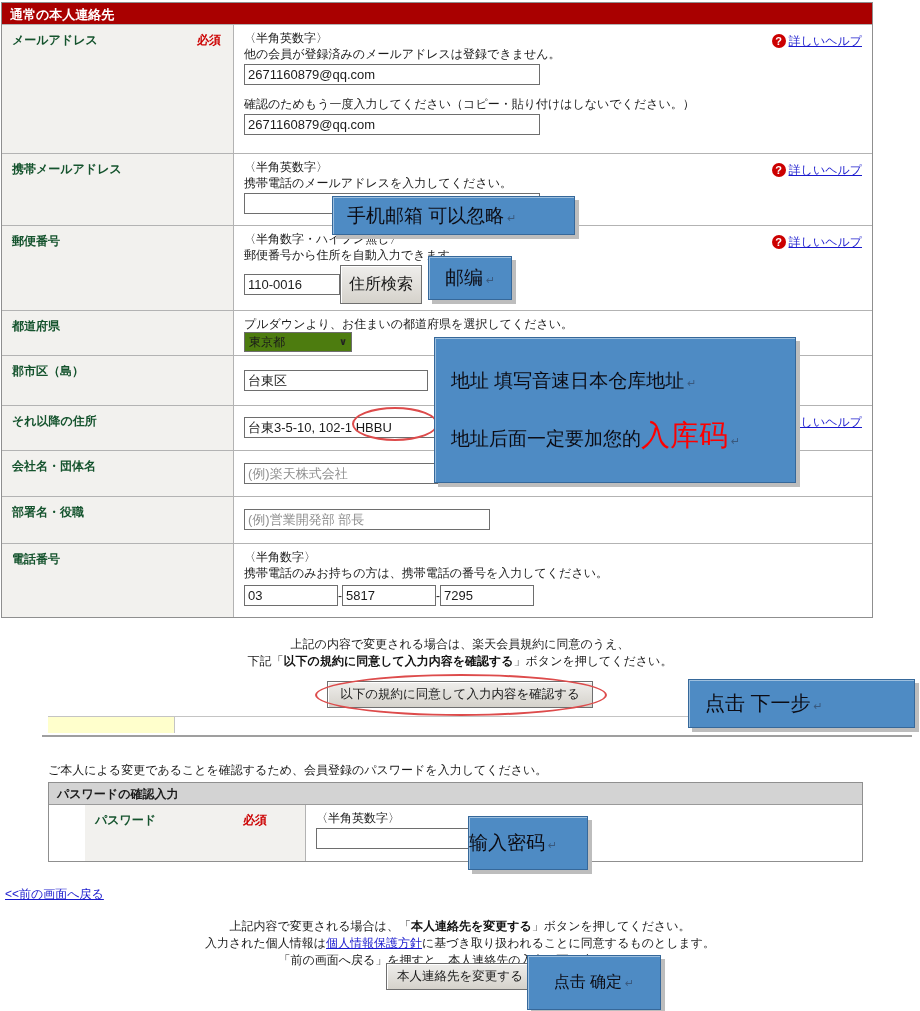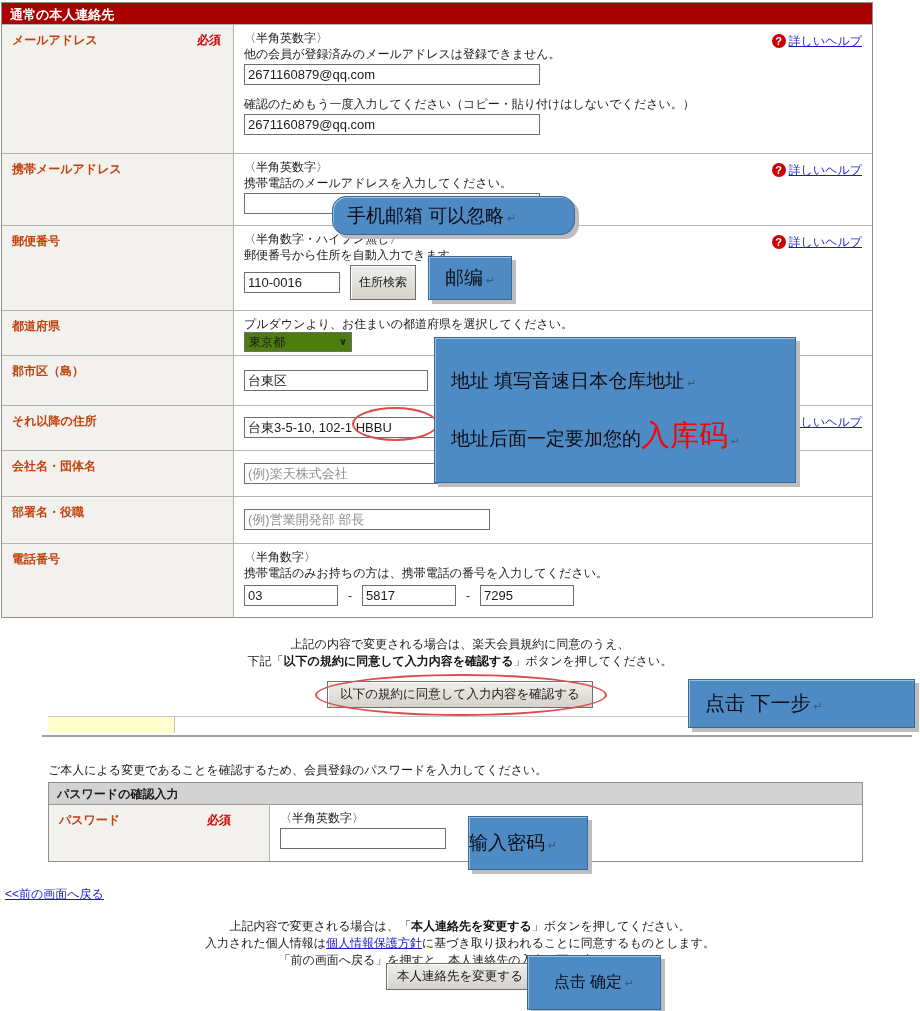--- a/index.html
+++ b/index.html
@@ -6,46 +6,46 @@
   .page{position:relative;width:920px;height:1011px;background:#fff;overflow:hidden;
         font-family:"Liberation Sans","DejaVu Sans",sans-serif;font-size:12px;color:#1a1a1a;}
 
   
   .maintable{position:absolute;left:1px;top:2px;width:870px;border:1px solid #8f8f8f;background:#fff;}
   .title-bar{background:#a90000;color:#fff;font-weight:bold;font-size:13px;padding:3px 8px;height:15px;}
   .frow{display:flex;border-top:1px solid #b3b3b3;box-sizing:border-box;}
   .cell-label{width:232px;min-width:232px;background:#f2f1ee;padding:7px 10px 4px 10px;
               display:flex;justify-content:space-between;align-items:flex-start;
               border-right:1px solid #b3b3b3;box-sizing:border-box;}
-  .lab{font-weight:bold;color:#c2410c;}
+  .lab{font-weight:bold;color:#14532d;}
   .req{color:#cc0000;font-weight:bold;margin-right:2px;}
   .cell-content{flex:1;padding:5px 10px;position:relative;box-sizing:border-box;line-height:16px;}
 
   .help{position:absolute;top:8px;right:10px;display:flex;align-items:center;gap:3px;white-space:nowrap;}
   .qicon{width:14px;height:14px;border-radius:50%;background:#cc0000;color:#fff;font-weight:bold;
          font-size:11px;line-height:14px;text-align:center;display:inline-block;}
   .hlink{color:#1a1acd;text-decoration:underline;cursor:pointer;}
 
   input.txt{border:1px solid #6e6e6e;height:17px;font-size:13px;padding:1px 3px;margin:2px 0;
             font-family:inherit;background:#fff;color:#1a1a1a;}
   input.txt::placeholder{color:#909090;}
   .btn{background:linear-gradient(#efeeec,#d5d2cb);border:1px solid #6f6f6f;
-       box-shadow:inset 1px 1px 0 #fff;font-family:inherit;font-size:12px;padding:8px 8px;
+       box-shadow:inset 1px 1px 0 #fff;font-family:inherit;font-size:16px;padding:8px 8px;
        color:#1a1a1a;cursor:pointer;}
   .selectbox{display:inline-flex;align-items:center;justify-content:space-between;border:1px solid #6e6e6e;
              width:108px;height:20px;padding:0 4px;background:#4d7c0f;box-sizing:border-box;cursor:pointer;}
   .chev{font-size:10px;font-weight:bold;color:#222;}
-  .inline-row{display:flex;align-items:center;gap:10px;margin-top:2px;}
+  .inline-row{display:flex;align-items:center;gap:0;margin-top:2px;}
 
   
   .anno{position:absolute;background:#4e8bc4;border:1px solid #36689a;
         box-shadow:4px 4px 0 #bdbdbd, inset 1px 1px 0 rgba(255,255,255,0.45);
         color:#0c0c14;display:flex;align-items:center;z-index:7;}
   .anno .wm::after{content:"\21b5";font-size:11px;color:rgba(40,50,70,0.55);margin-left:3px;}
-  .anno-mobile{left:332px;top:196px;width:227px;height:37px;font-size:19px;padding-left:14px;border-radius:14px;}
+  .anno-mobile{left:332px;top:196px;width:227px;height:37px;font-size:19px;padding-left:14px;}
   .anno-postal{left:428px;top:256px;width:82px;height:42px;font-size:19px;justify-content:center;}
   .anno-address{left:434px;top:337px;width:362px;height:146px;font-size:19px;
                 flex-direction:column;align-items:flex-start;justify-content:space-evenly;padding:0 0 0 16px;box-sizing:border-box;}
   .anno-address .redword{color:#fe0000;font-size:29px;line-height:20px;}
   .anno-next{left:688px;top:679px;width:209px;height:47px;font-size:20px;padding-left:16px;}
   .anno-pwd{left:468px;top:816px;width:118px;height:52px;font-size:19px;justify-content:flex-start;}
   .anno-confirm{left:527px;top:955px;width:132px;height:53px;font-size:16px;justify-content:center;}
 
   
   .ellipse{position:absolute;border:2px solid #dd4b4b;border-radius:50%;z-index:6;pointer-events:none;}
@@ -62,21 +62,21 @@
          border-top:1px solid #c4c4c4;}
   .strip-yellow{position:absolute;left:0;top:0;width:126px;height:16px;background:#ffffcc;
                 border-right:1px solid #c4c4c4;}
   .divider{position:absolute;left:42px;top:735px;width:870px;border-top:2px solid #9f9f9f;}
 
   
   .pw-intro{position:absolute;left:48px;top:762px;}
   .pwtable{position:absolute;left:48px;top:782px;width:813px;border:1px solid #8f8f8f;background:#fff;}
   .pwtable .pw-title{background:#d3d3d3;font-weight:bold;padding:3px 8px;height:15px;border-bottom:1px solid #9a9a9a;}
   .pwtable .frow{border-top:none;height:56px;}
-  .pwtable .cell-label{width:221px;min-width:221px;padding-right:36px;}
+  .pwtable .cell-label{width:221px;min-width:221px;padding-right:36px;margin-left:36px;}
 
   
   .back-link{position:absolute;left:5px;top:886px;color:#1a1acd;text-decoration:underline;cursor:pointer;}
   .footer-lines{position:absolute;top:918px;left:0;width:920px;text-align:center;line-height:17px;}
   .footer-btnrow{position:absolute;top:963px;left:0;width:920px;text-align:center;}
   .footer-btnrow .btn{font-size:12.5px;padding:4px 10px;}
   .flink{color:#1a1acd;text-decoration:underline;cursor:pointer;}
   b{color:#111;}
 </style>
 </head>

